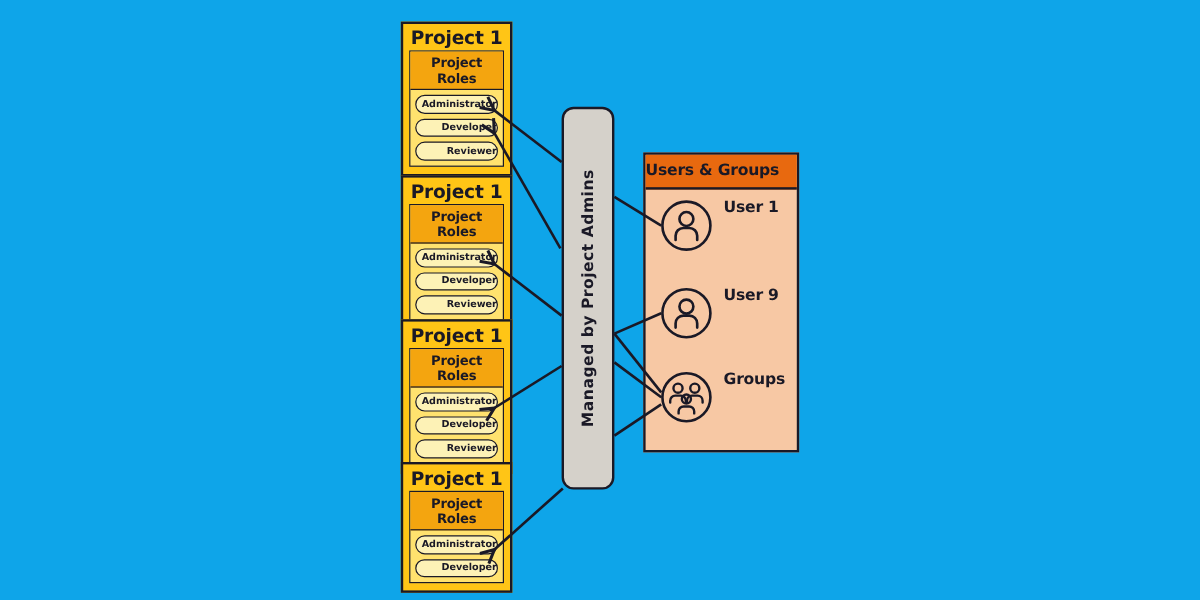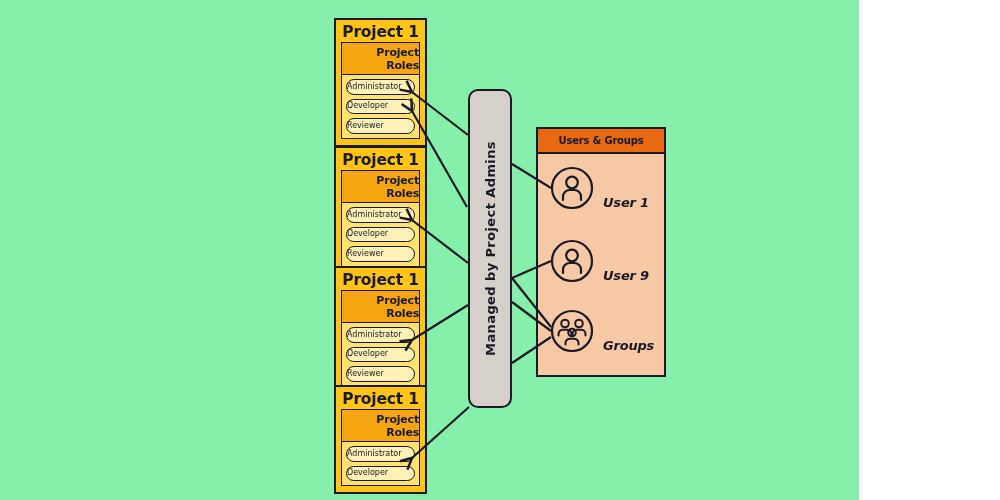--- a/index.html
+++ b/index.html
@@ -1,63 +1,63 @@
 <!DOCTYPE html>
 <html style="--project-fill: #FFC516; --roles-header: #F4A50F; --roles-body: #FFE26E; --role-pill: #FDF2B6; --ug-header: #E8690F; --ug-body: #F7C8A4; --bar-fill: #D5D1CA; --ink: #1A1926;"><head>
 <meta charset="utf-8">
 <style>
   html,body{margin:0;padding:0;background:#ffffff;}
   .canvas{
-    position:relative;width:819px;height:500px;background:#86efac;overflow:hidden;
-    font-family:"DejaVu Sans","Liberation Sans",sans-serif;color:var(--ink,#1A1926);padding-left:40px;
+    position:relative;width:1000px;height:500px;background:#0ea5e9;overflow:hidden;
+    font-family:"DejaVu Sans","Liberation Sans",sans-serif;color:var(--ink,#1A1926);
   }
   
   .project{
     position:absolute;left:334px;width:93px;box-sizing:border-box;
     background:var(--project-fill,#FFC516);border:2px solid var(--ink,#1A1926);
   }
   .p1{top:18px}.p2{top:146px}.p3{top:266px}.p4{top:385px}
   .ptitle{
     text-align:center;font-weight:bold;font-size:15.5px;line-height:16px;
     padding:4px 0 2px 0;letter-spacing:-0.2px;
   }
   .inner{
     margin:0 5px 6px 5px;border:1.5px solid var(--ink,#1A1926);
     background:var(--roles-body,#FFE26E);
   }
   .rhead{
     background:var(--roles-header,#F4A50F);border-bottom:1.5px solid var(--ink,#1A1926);
-    font-size:11px;font-weight:bold;text-align:right;padding:2.5px 0;letter-spacing:-0.2px;
+    font-size:11px;font-weight:bold;text-align:center;padding:2.5px 0;letter-spacing:-0.2px;
   }
   .rbody{padding:4px;display:flex;flex-direction:column;gap:4px;}
   .pill{
     background:var(--role-pill,#FDF2B6);border:1.4px solid var(--ink,#1A1926);
-    border-radius:8px;font-size:8px;line-height:8.5px;font-weight:normal;
-    text-align:left;padding:2.6px 0;
+    border-radius:8px;font-size:8px;line-height:8.5px;font-weight:bold;
+    text-align:right;padding:2.6px 0;
   }
   
   .bar{
     position:absolute;left:468px;top:89px;width:44px;height:319px;box-sizing:border-box;
     background:var(--bar-fill,#D5D1CA);border:2px solid var(--ink,#1A1926);border-radius:10px;
     display:flex;align-items:center;justify-content:center;
   }
   .bar span{
     writing-mode:vertical-rl;transform:rotate(180deg);
     font-weight:bold;font-size:13px;letter-spacing:0.4px;white-space:nowrap;
   }
   
   .ug{
     position:absolute;left:536px;top:127px;width:130px;height:250px;box-sizing:border-box;
     background:var(--ug-body,#F7C8A4);border:2px solid var(--ink,#1A1926);
   }
   .ug-header{
     background:var(--ug-header,#E8690F);border-bottom:2px solid var(--ink,#1A1926);
-    text-align:center;font-weight:bold;font-size:10px;padding:6px 0;letter-spacing:-0.2px;
+    font-weight:bold;font-size:13px;padding:6px 0;letter-spacing:-0.2px;
   }
-  .member{position:absolute;left:12px;display:flex;align-items:flex-end;gap:9px;font-style:italic;}
+  .member{position:absolute;left:12px;display:flex;align-items:flex-start;gap:9px;}
   .m1{top:37px}.m2{top:110px}.m3{top:180px}
   .member .mlabel{font-weight:bold;font-size:13px;letter-spacing:-0.2px;}
   .micon{width:44px;height:44px;display:block;}
   .micon svg{display:block;}
   
   #lines{position:absolute;left:0;top:0;pointer-events:none;z-index:5;}
 </style>
 </head>
 <body>
 

